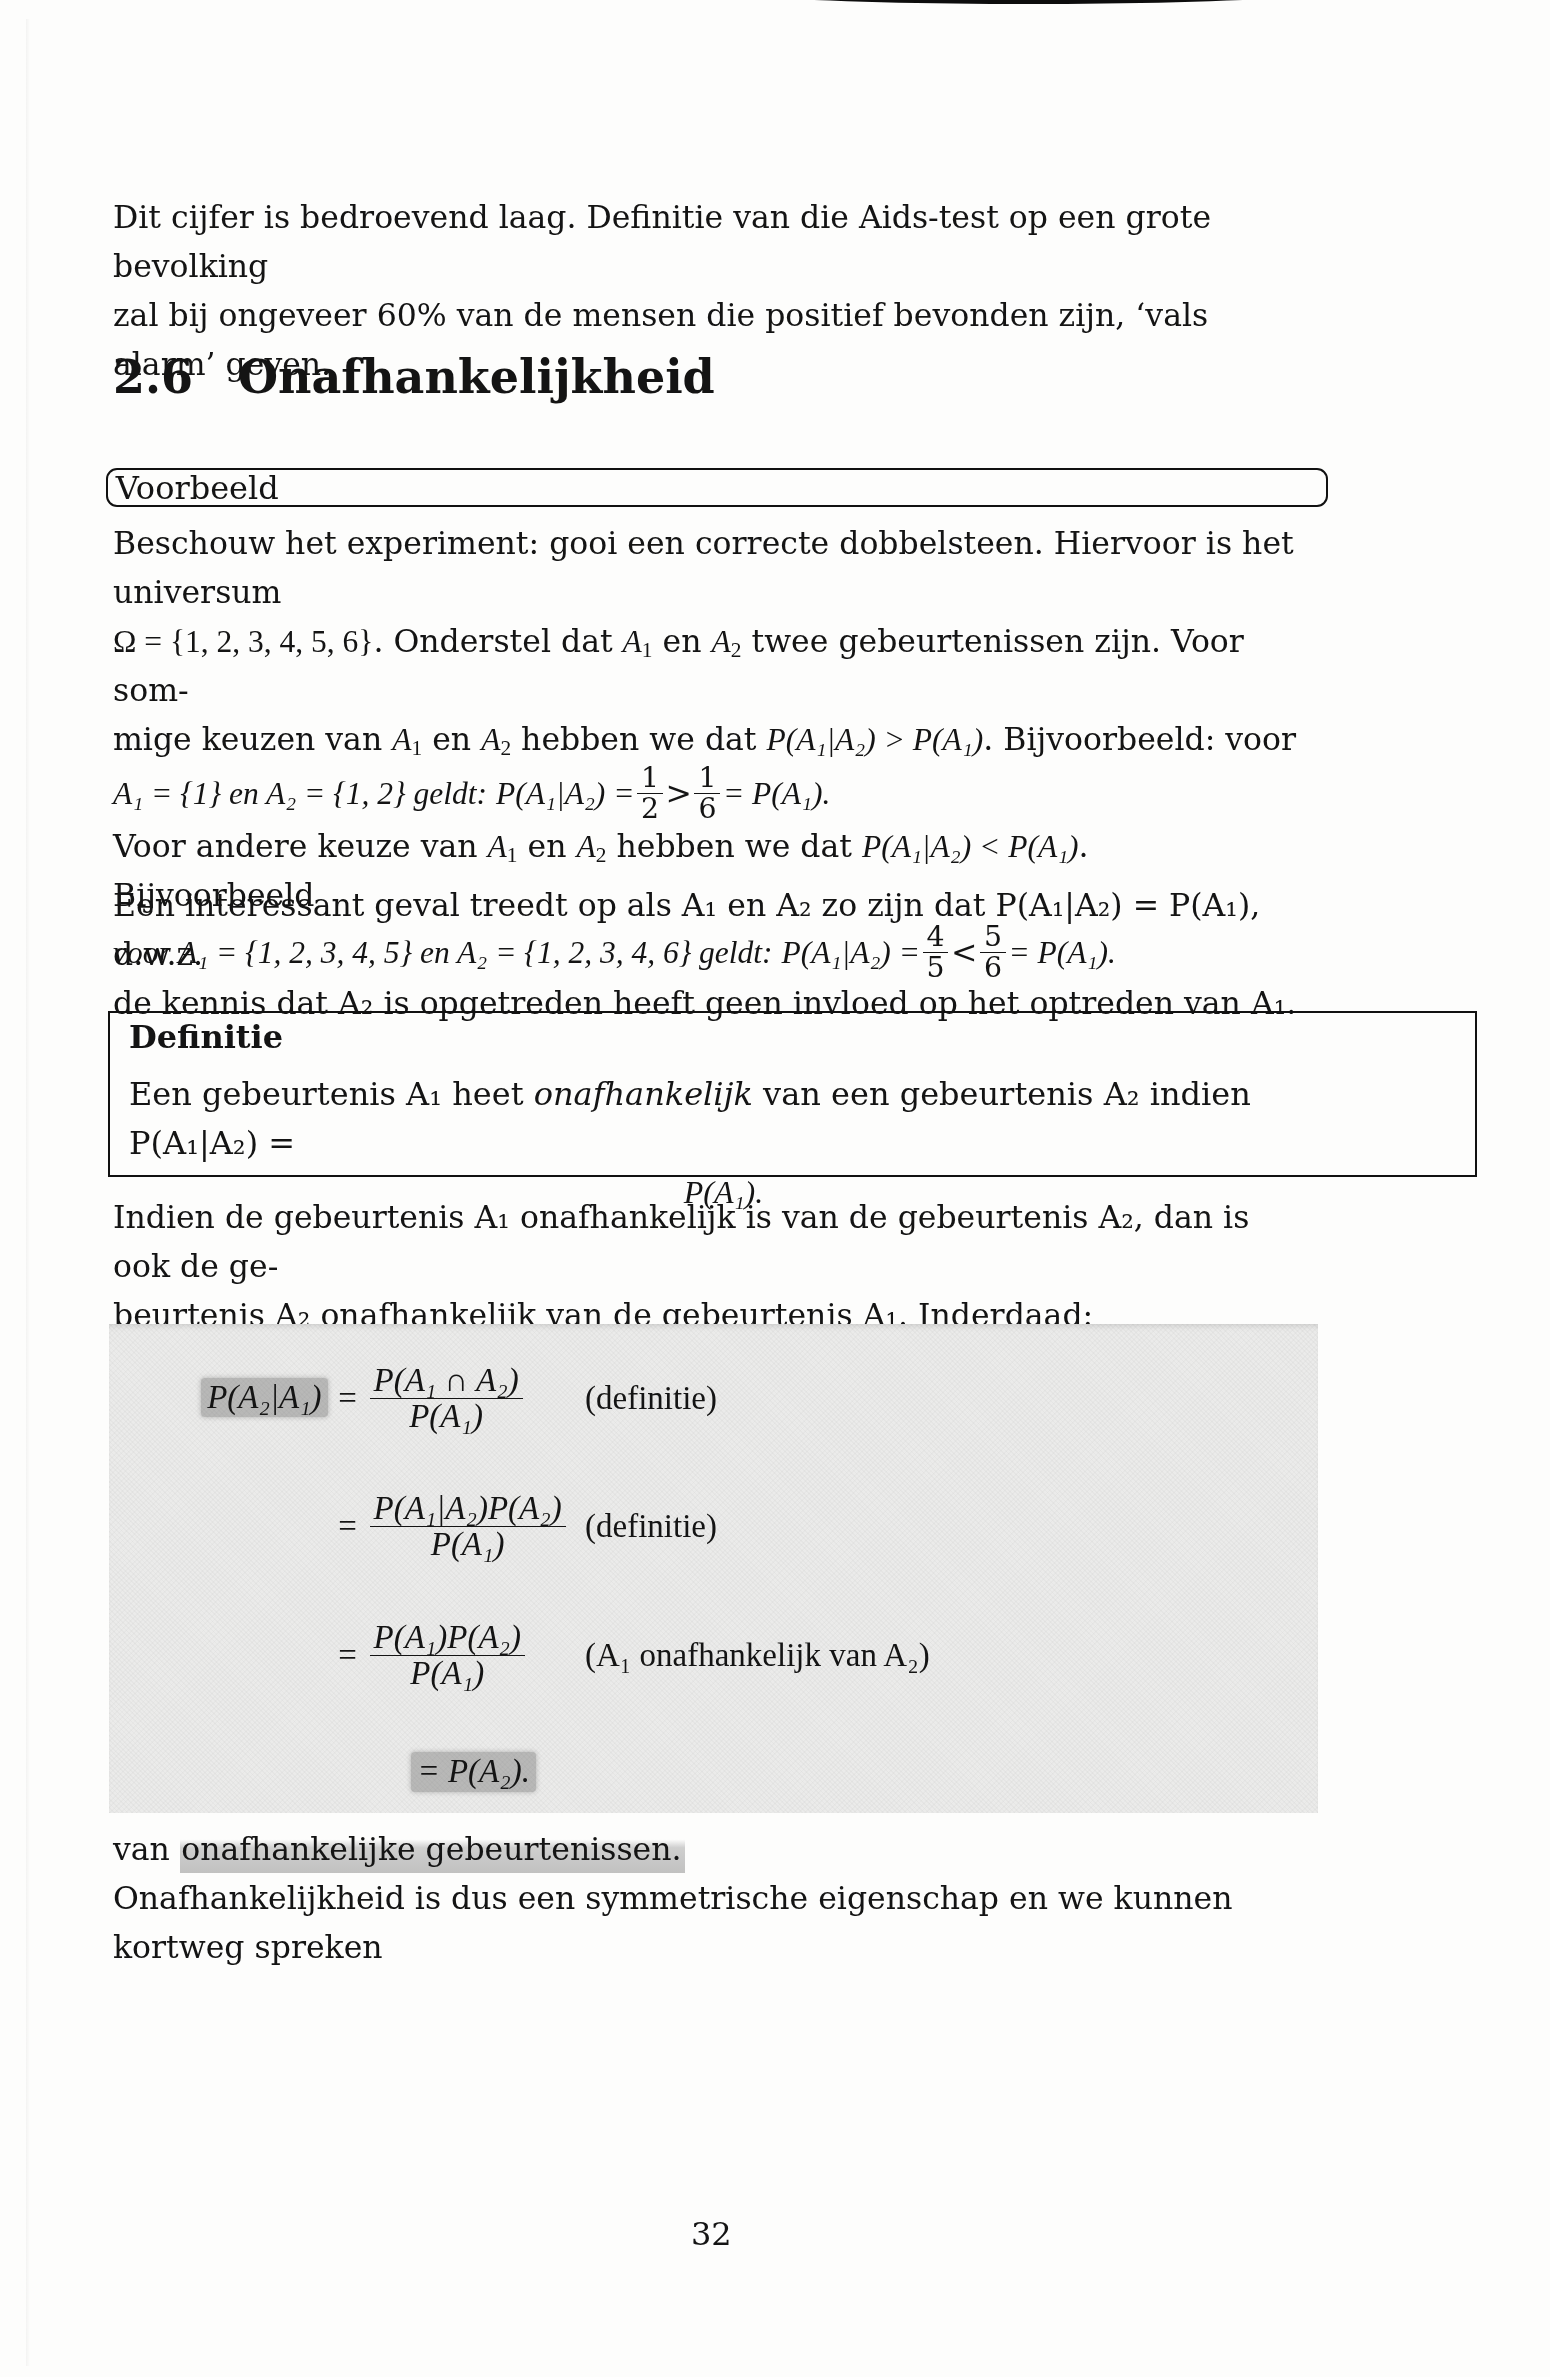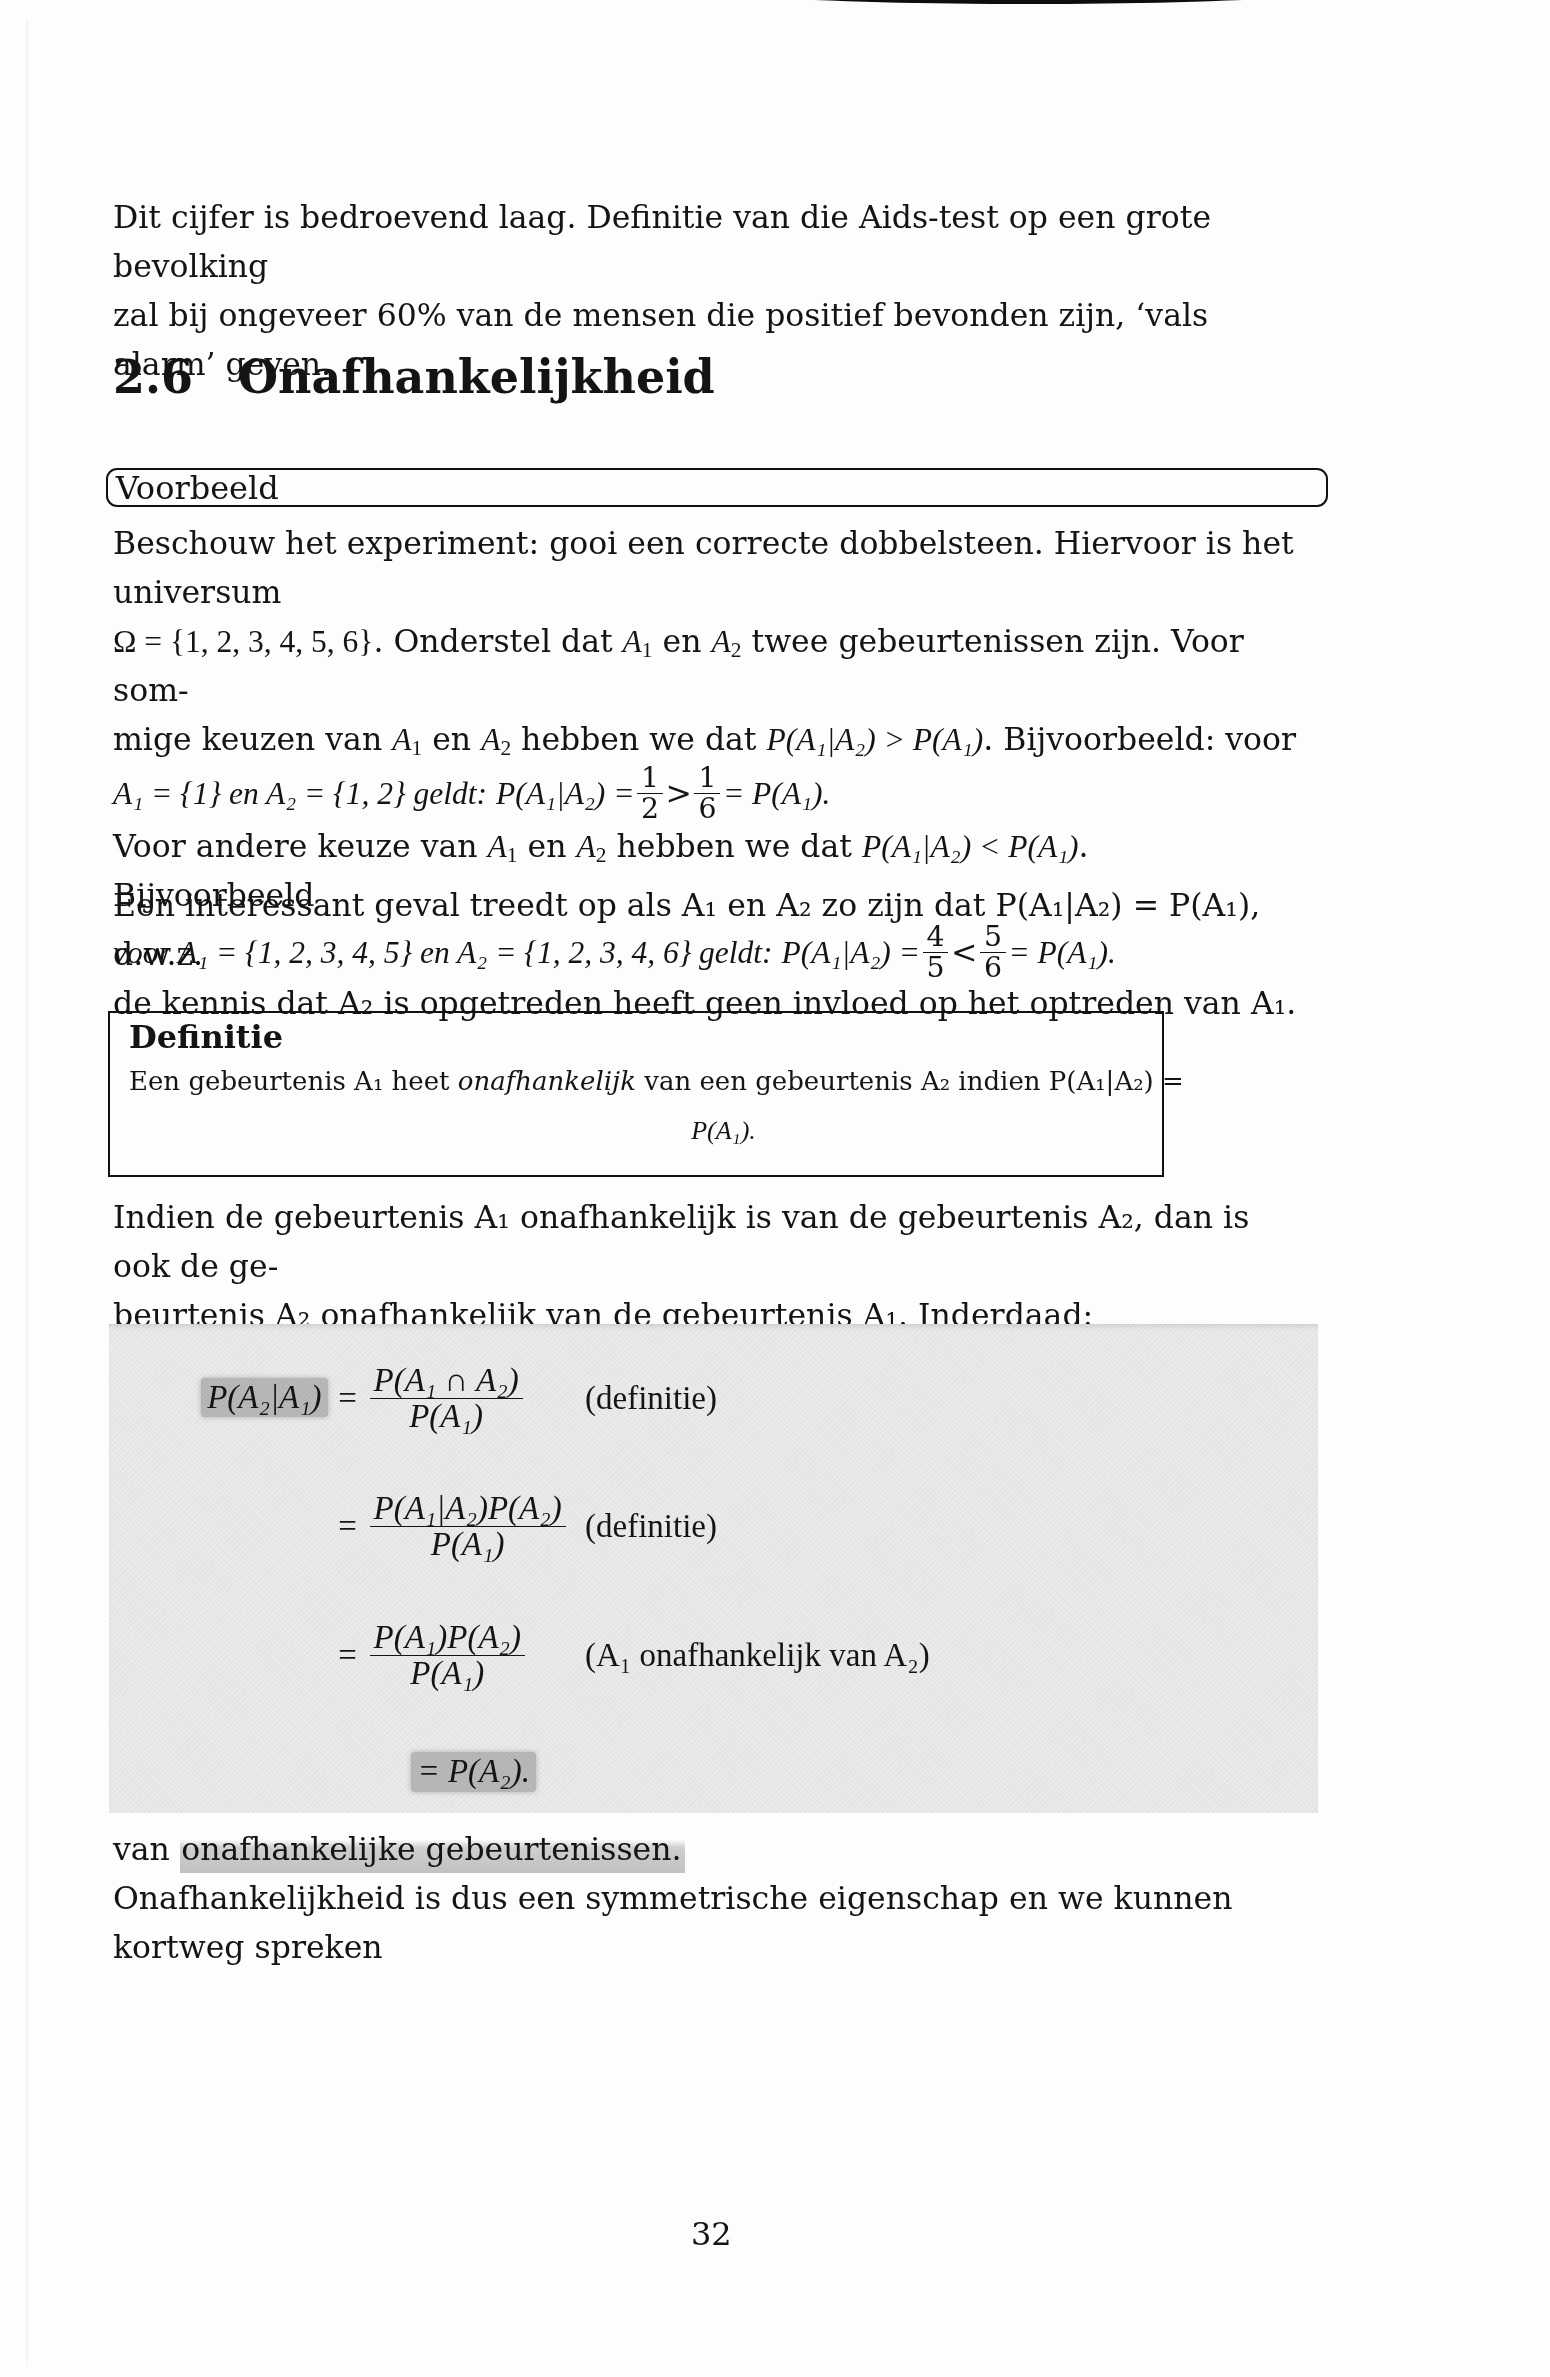--- a/index.html
+++ b/index.html
@@ -38,25 +38,25 @@
   }
   .heading .num { margin-right:45px; }
   .example-bar {
     position:absolute; left:106px; top:468px; width:1222px; height:39px;
     border:2.6px solid #111; box-sizing:border-box; border-radius:11px;
   }
   .example-bar .label {
     position:absolute; left:7.7px; top:-1.3px; font-size:32px; line-height:39px;
   }
   .def-box {
-    position:absolute; left:108px; top:1011px; width:1056px; height:166px;
+    position:absolute; left:108px; top:1011px; width:1369px; height:166px;
     border:2.6px solid #111; box-sizing:border-box;
   }
   .def-box .title { position:absolute; left:19px; top:5.1px; font-size:32px; font-weight:bold; }
-  .def-box .body { position:absolute; left:19px; top:44px; width:1189px; font-size:26px; line-height:49px; }
+  .def-box .body { position:absolute; left:19px; top:57px; width:1189px; font-size:32px; line-height:49px; }
   .eq-panel {
     position:absolute; left:109px; top:1324px; width:1209px; height:489px;
     background:
       repeating-linear-gradient(45deg, rgba(0,0,0,0.025) 0 1.3px, rgba(0,0,0,0) 1.3px 3.2px),
       repeating-linear-gradient(-45deg, rgba(0,0,0,0.02) 0 1.3px, rgba(0,0,0,0) 1.3px 3.9px),
       #ebebea;
     box-shadow: inset 0 5.1px 6.4px -3.9px rgba(0,0,0,0.15);
   }
   .eq-row {
     position:absolute; display:flex; align-items:center;

